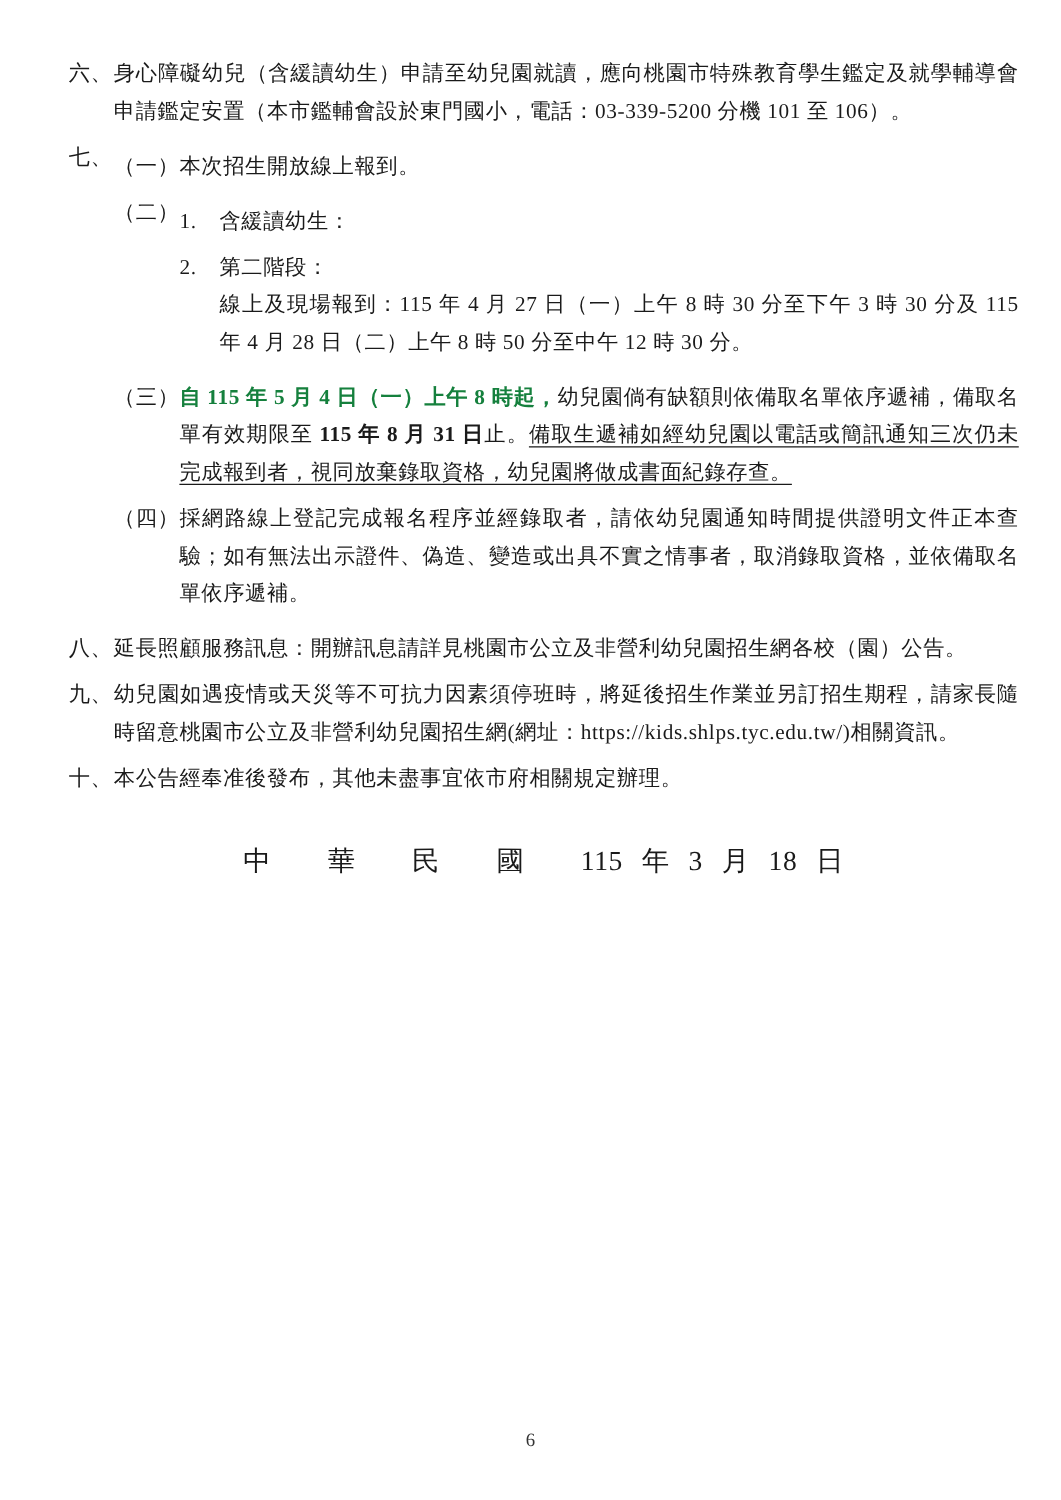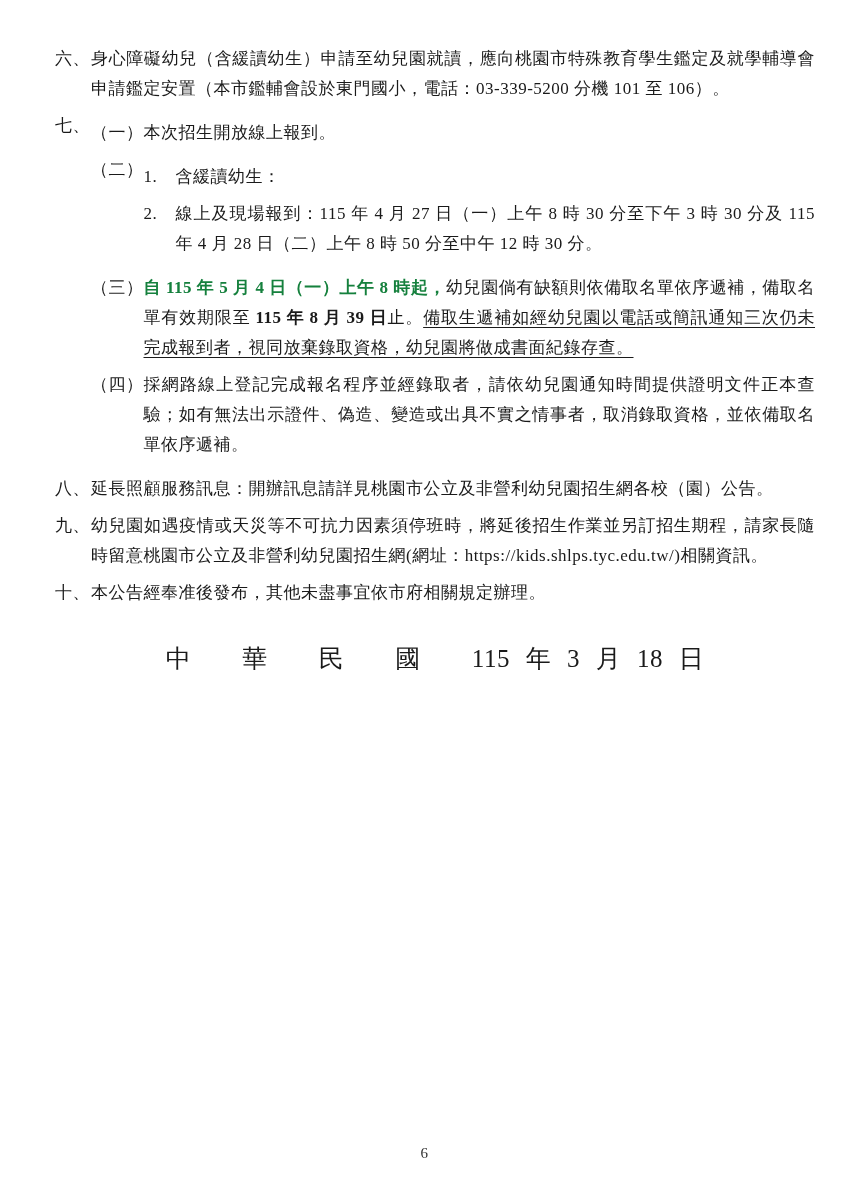--- a/index.html
+++ b/index.html
@@ -54,21 +54,21 @@
   }
   .bold { font-weight: 700; }
   .underline {
     text-decoration: underline;
     text-underline-offset: 4px;
     text-decoration-thickness: 1px;
   }
   .date-line {
     margin-top: 36px;
     text-align: center;
-    font-size: 25px;
+    font-size: 22px;
     word-spacing: 9px;
     white-space: nowrap;
   }
   .page-number {
     position: absolute;
     bottom: 32px;
     left: 0;
     right: 0;
     text-align: center;
     font-size: 15px;
@@ -106,31 +106,32 @@
                 <div class="li l3">
                   <span class="num">1.</span>
                   <div class="body">
                     <span class="text">含緩讀幼生：</span>
                   </div>
                 </div>
 
                 <div class="li l3">
                   <span class="num">2.</span>
                   <div class="body">
+                    <span class="text">第二階段：</span>
                     <div class="stage-body">線上及現場報到：115 年 4 月 27 日（一）上午 8 時 30 分至下午 3 時 30 分及 115 年 4 月 28 日（二）上午 8 時 50 分至中午 12 時 30 分。</div>
                   </div>
                 </div>
 
               </div>
             </div>
           </div>
 
           <div class="li l2">
             <span class="num">（三）</span>
-            <div class="body"><span class="red-bold">自 115 年 5 月 4 日（一）上午 8 時起，</span><span>幼兒園倘有缺額則依備取名單依序遞補，備取名單有效期限至 </span><span class="bold">115 年 8 月 39 日</span><span>止。</span><span class="underline">備取生遞補如經幼兒園以電話或簡訊通知三次仍未完成報到者，視同放棄錄取資格，幼兒園將做成書面紀錄存查。</span></div>
+            <div class="body"><span class="red-bold">自 115 年 5 月 4 日（一）上午 8 時起，</span><span>幼兒園倘有缺額則依備取名單依序遞補，備取名單有效期限至 </span><span class="bold">115 年 8 月 31 日</span><span>止。</span><span class="underline">備取生遞補如經幼兒園以電話或簡訊通知三次仍未完成報到者，視同放棄錄取資格，幼兒園將做成書面紀錄存查。</span></div>
           </div>
 
           <div class="li l2">
             <span class="num">（四）</span>
             <div class="body">採網路線上登記完成報名程序並經錄取者，請依幼兒園通知時間提供證明文件正本查驗；如有無法出示證件、偽造、變造或出具不實之情事者，取消錄取資格，並依備取名單依序遞補。</div>
           </div>
 
         </div>
       </div>
     </div>

